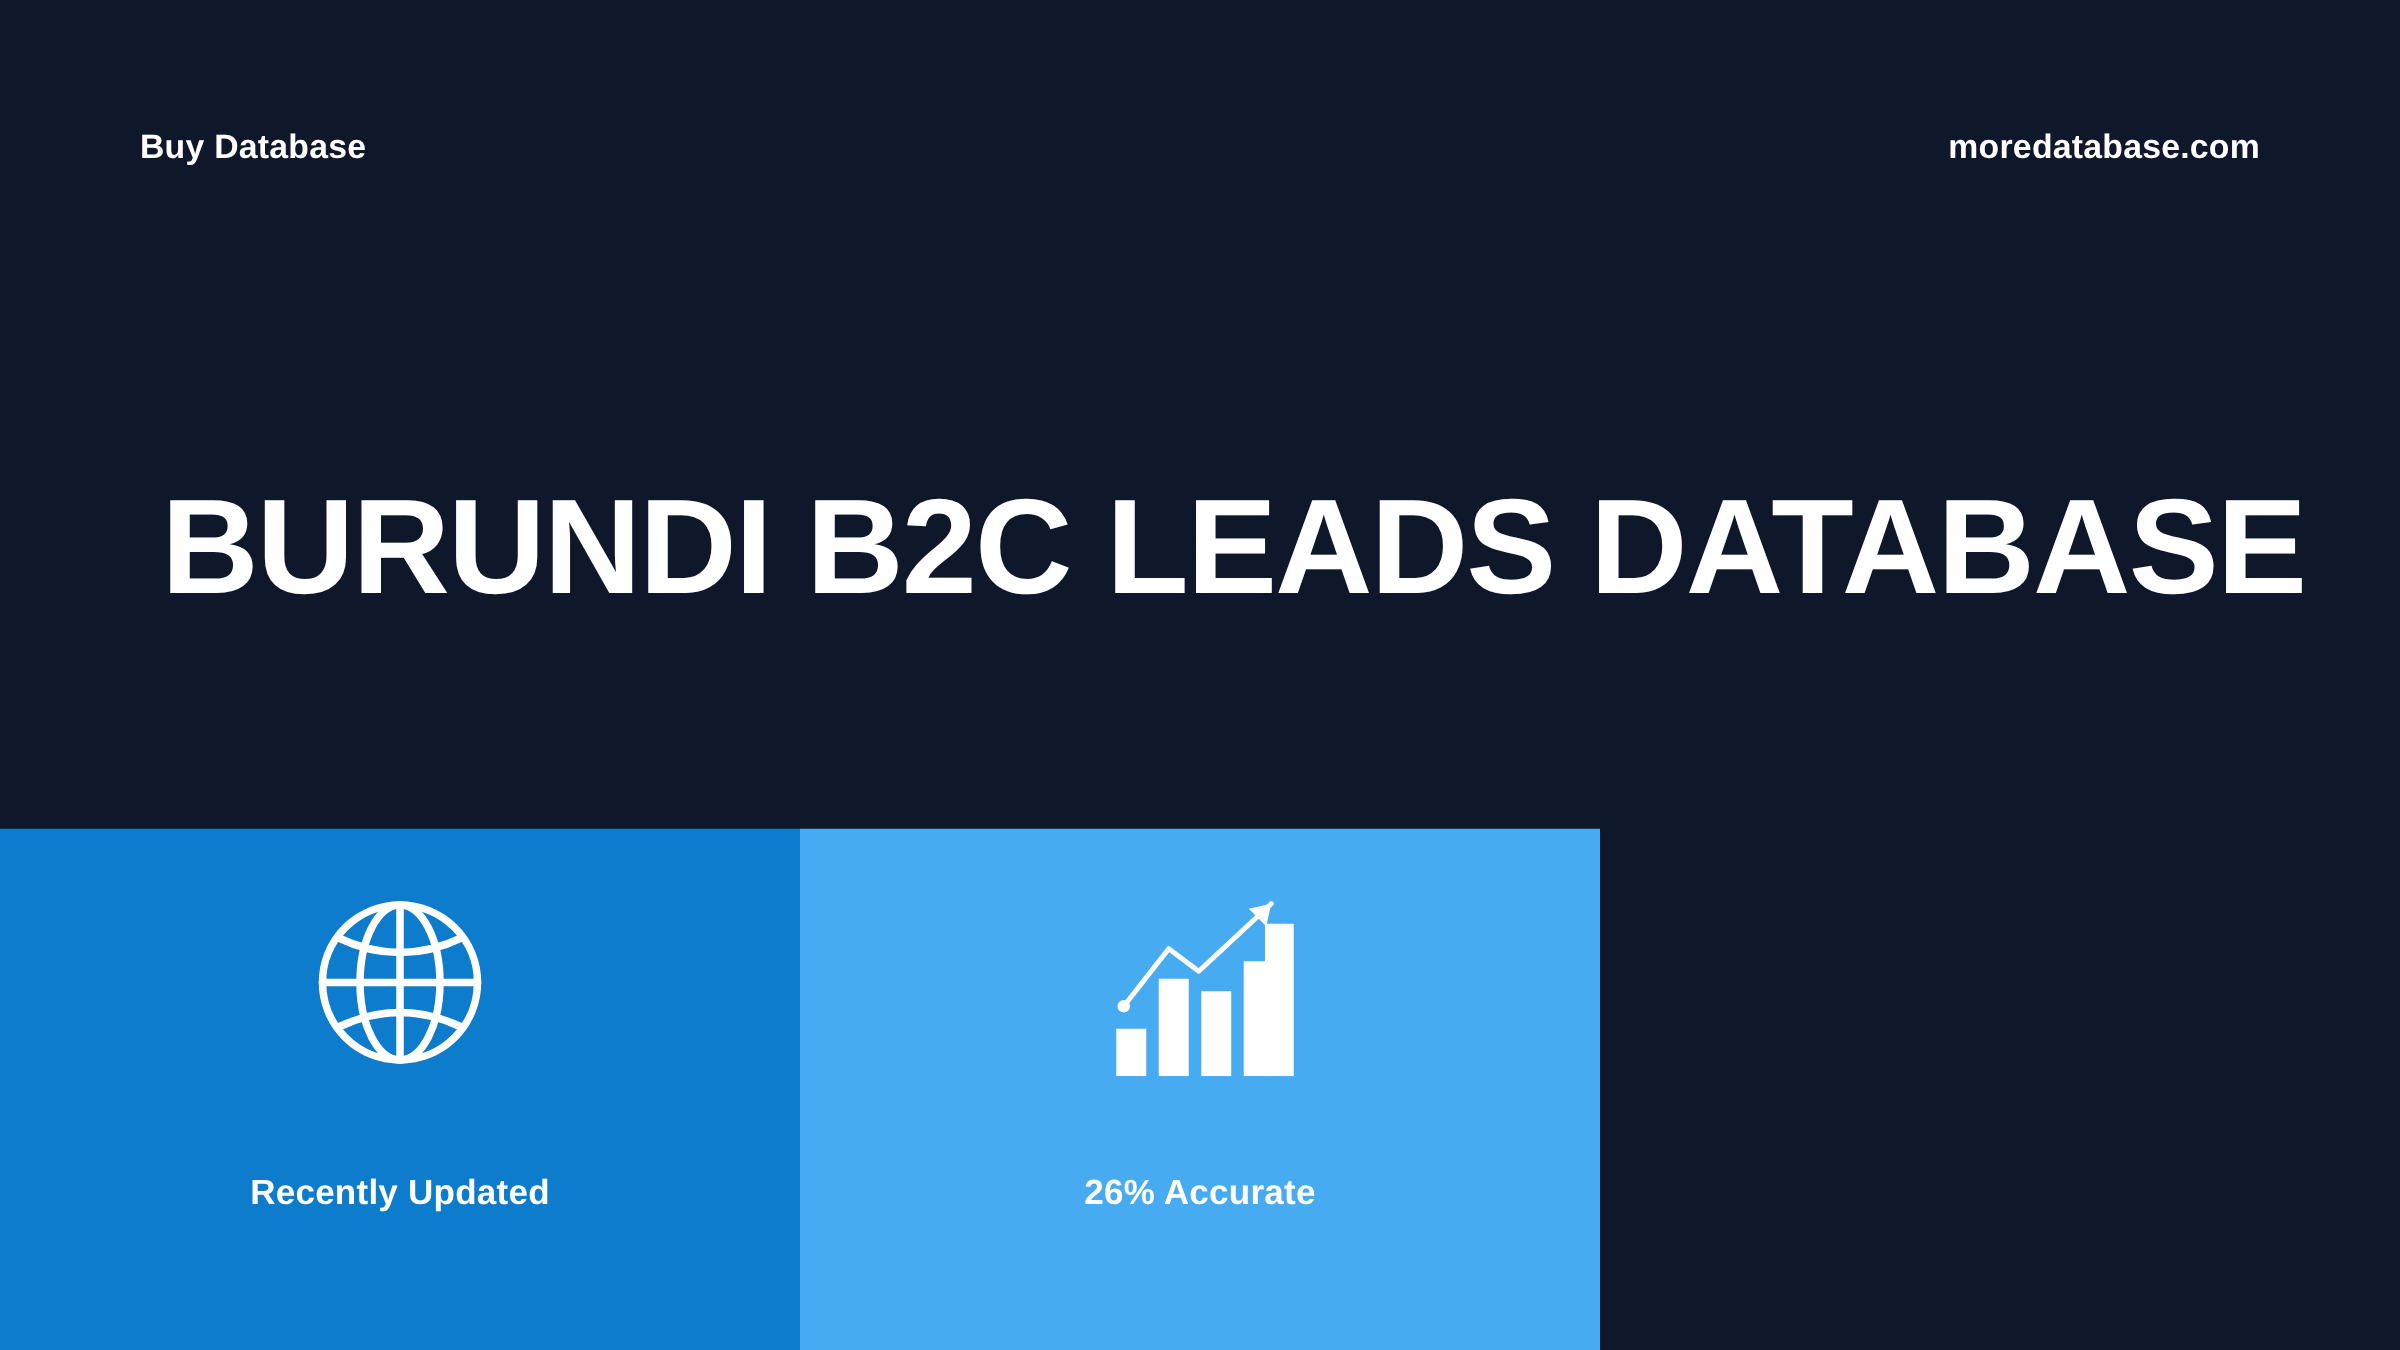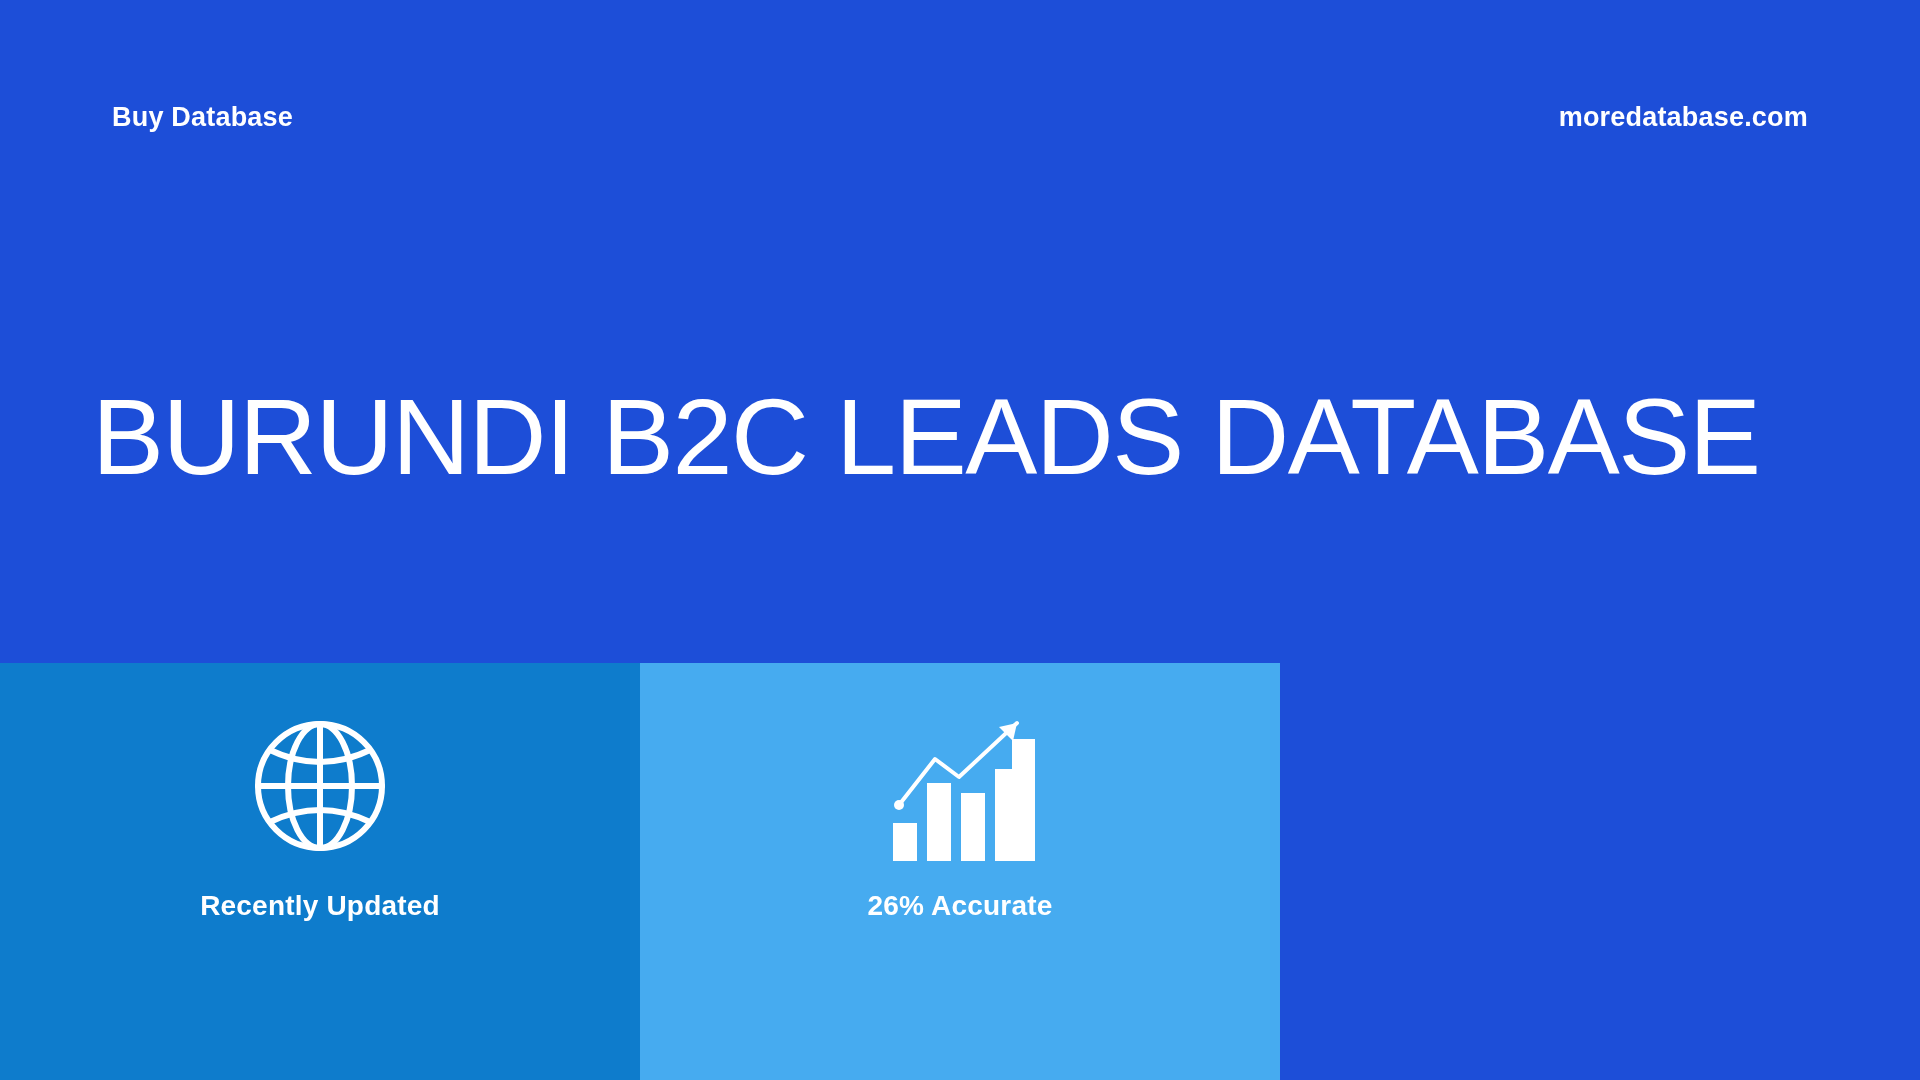--- a/index.html
+++ b/index.html
@@ -55,44 +55,46 @@
     width: 1920px;
     height: 453px;
     display: flex;
     align-items: center;
     padding: 0 92px;
   }
 
   .hero-title {
     color: #ffffff;
     font-size: 108px;
-    font-weight: normal;
+    font-weight: bold;
     letter-spacing: -1.5px;
     line-height: 1.05;
     white-space: nowrap;
+    margin-left: 37px;
   }
 
   
   .features {
     position: absolute;
     left: 0;
     top: 663px;
     width: 1920px;
     height: 417px;
     display: flex;
   }
 
   .feature {
     width: 640px;
     height: 417px;
     display: flex;
     flex-direction: column;
     align-items: center;
     justify-content: flex-start;
     padding-top: 43px;
+    gap: 48px;
   }
 
   .feature-icon {
     width: 160px;
     height: 160px;
     display: flex;
     align-items: center;
     justify-content: center;
   }
 
@@ -105,21 +107,21 @@
     font-weight: bold;
     letter-spacing: 0.2px;
     line-height: 1;
     text-align: center;
     white-space: nowrap;
   }
 </style>
 </head>
 <body style="background: rgb(0, 188, 247);">
 
-<div class="banner" style="background: #1d4ed8; padding-left: 20px;">
+<div class="banner" style="background: #0f172a; padding-left: 20px;">
 
   <div class="header">
     <div class="brand-label">Buy Database</div>
     <div class="site-url">moredatabase.com</div>
   </div>
 
   <div class="hero">
     <h1 class="hero-title">BURUNDI B2C LEADS DATABASE</h1>
   </div>
 

